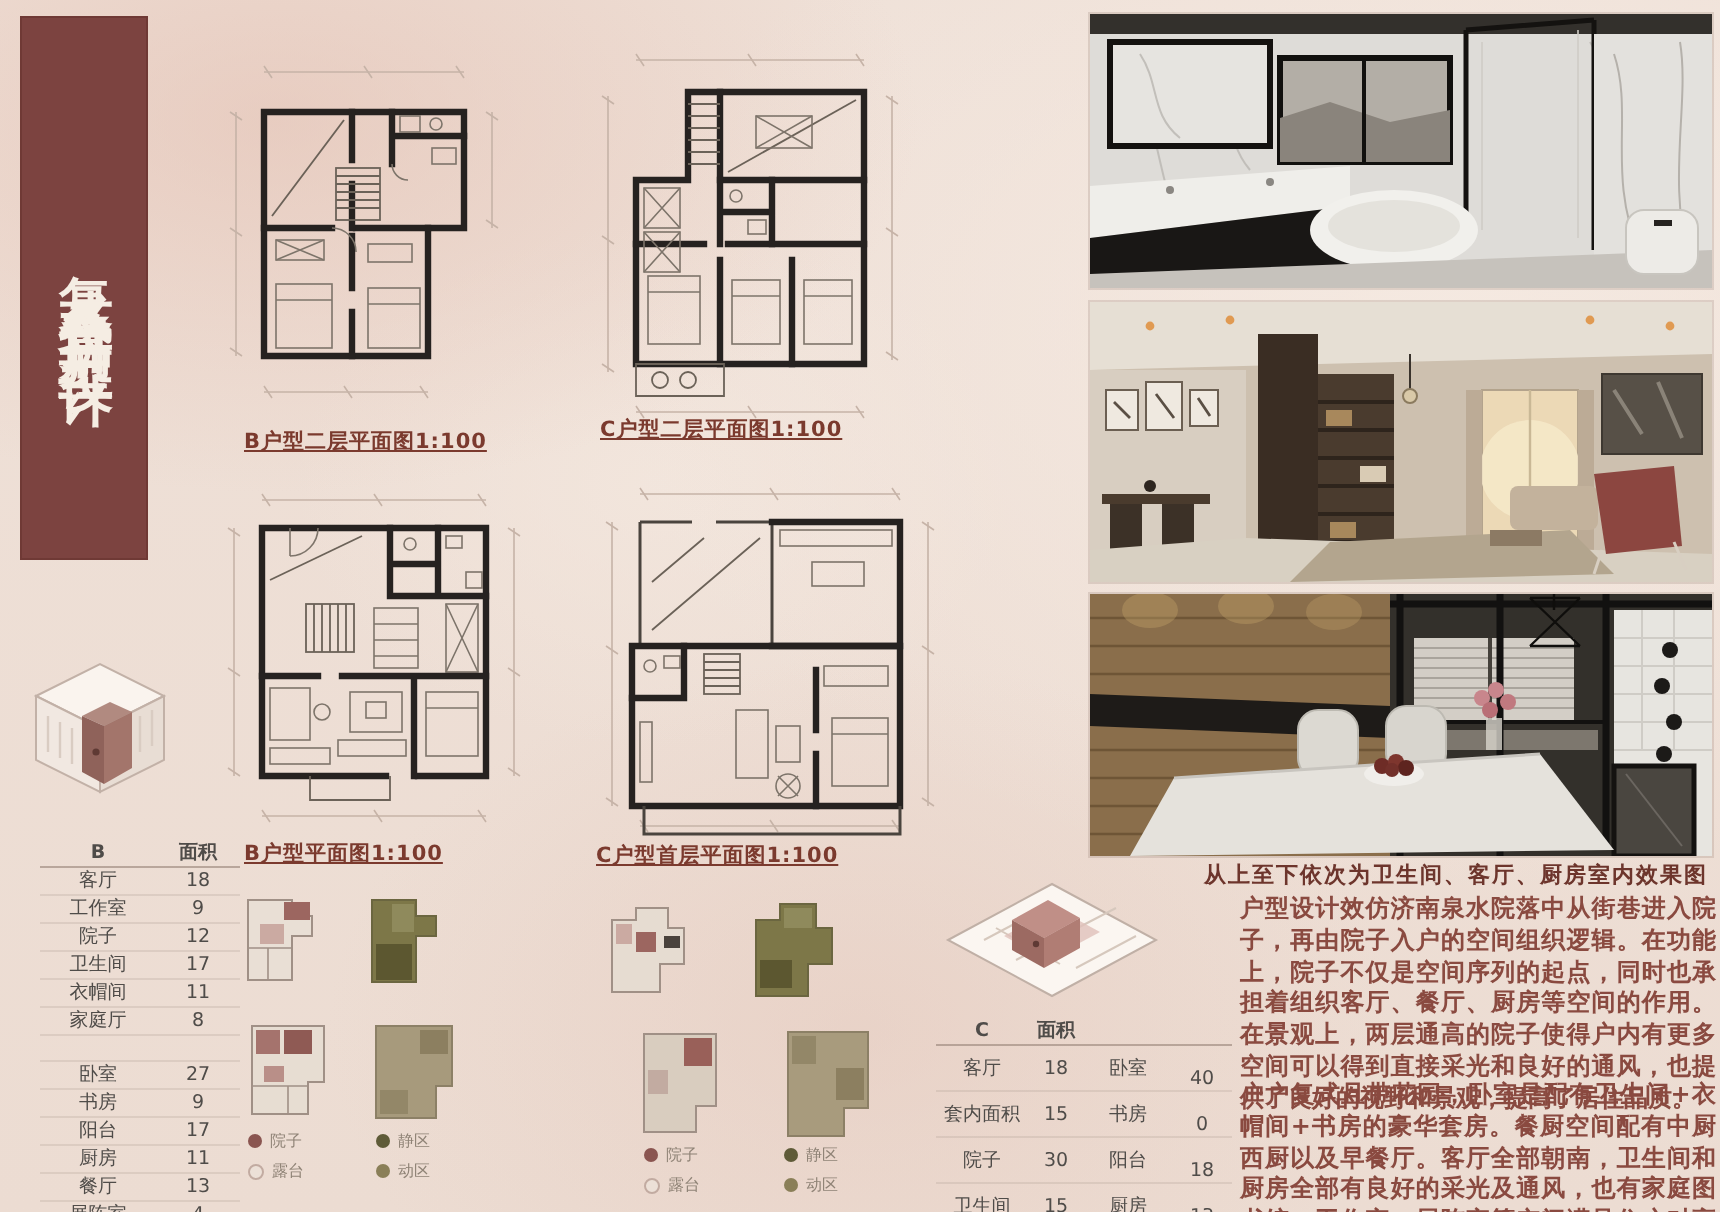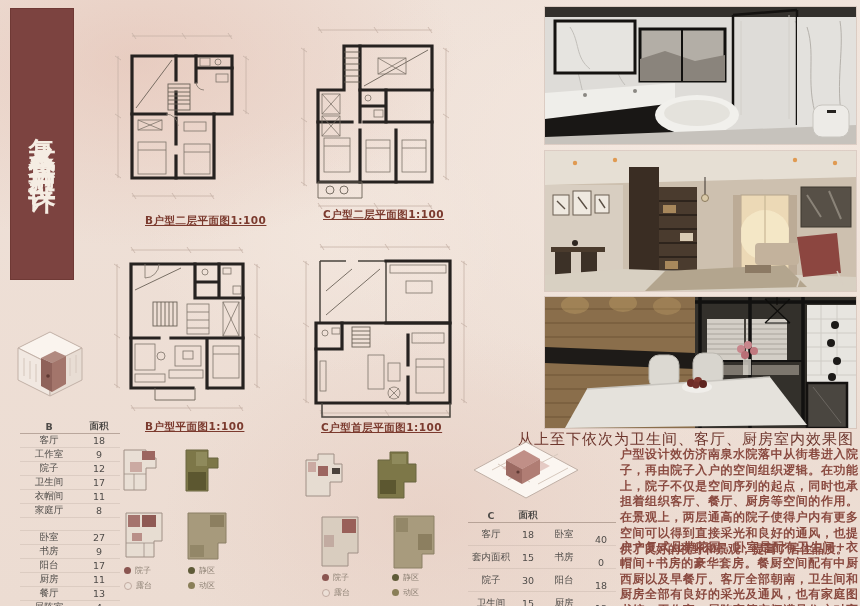--- a/index.html
+++ b/index.html
@@ -17,22 +17,22 @@
   
   .banner{
     left:10px;top:8px;width:64px;height:272px;background:#7c4340;
     color:#f5ede3;display:flex;align-items:center;justify-content:center;
     writing-mode:vertical-rl;text-orientation:upright;
     font-family:"DejaVu Serif","Liberation Serif",serif;
     font-size:27px;font-weight:bold;letter-spacing:7px;
     box-shadow:0 0 0 1px rgba(90,40,35,.35) inset;
   }
   
-  .plan-label{font-size:10.5px;font-weight:bold;color:#7b3a2e;text-decoration:underline;letter-spacing:.5px;margin-left:23px;}
-  .caption{font-size:15px;font-weight:normal;color:#6d352c;letter-spacing:1px;}
+  .plan-label{font-size:10.5px;font-weight:bold;color:#7b3a2e;text-decoration:underline;letter-spacing:.5px;}
+  .caption{font-size:11px;font-weight:bold;color:#6d352c;letter-spacing:1px;}
   .para{width:238px;font-size:12px;line-height:15.8px;text-align:justify;color:#8a4a40;font-weight:bold;}
   
   .dtable{font-size:9.5px;color:#4f4c49;}
   .trow{display:flex;min-height:11.6px;align-items:center;border-bottom:1px solid rgba(172,155,143,.25);}
   .thead{font-weight:bold;border-bottom:1px solid rgba(150,130,118,.6);}
   .tcell{text-align:center;white-space:nowrap;overflow:hidden;}
   .tableB{width:100px;}
   .tableB .tcell:nth-child(1){width:58px;}
   .tableB .tcell:nth-child(2){width:42px;}
   .tableC{width:148px;}

